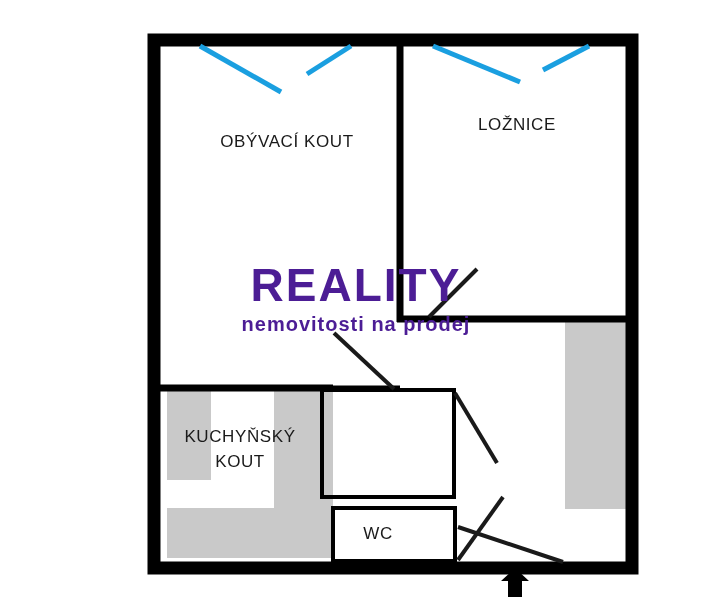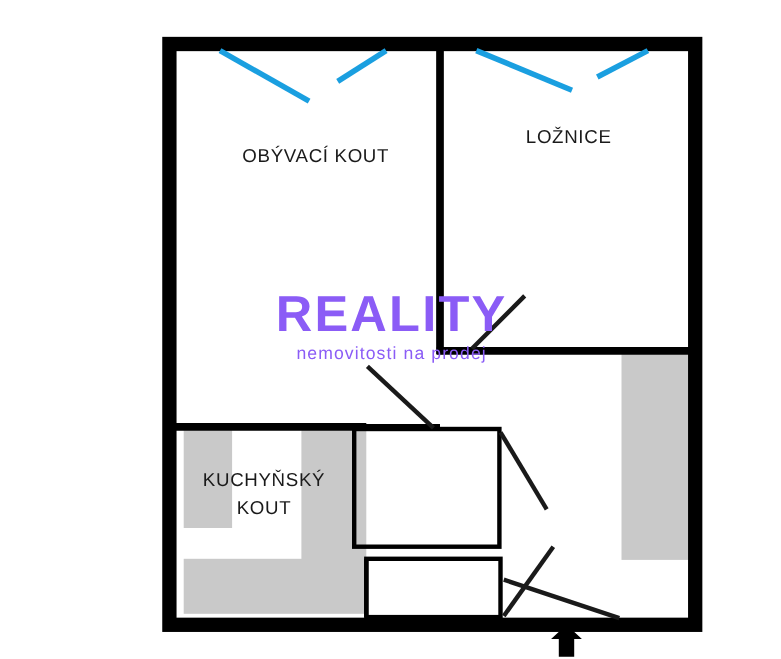--- a/index.html
+++ b/index.html
@@ -36,33 +36,33 @@
     white-space: pre-line;
     line-height: 1.45;
     user-select: none;
   }
   .watermark {
     position: absolute;
     left: 176px;
     top: 262px;
     width: 360px;
     height: 80px;
-    color: #8b5cf6;
+    color: #4c1d95;
     font-family: "Liberation Sans", sans-serif;
     font-size: 46px;
     font-weight: bold;
     letter-spacing: 2px;
     text-align: center;
     line-height: 1.0;
     user-select: none;
   }
   .watermark .sub {
     display: block;
-    font-size: 16px;
-    font-weight: normal;
+    font-size: 20px;
+    font-weight: bold;
     letter-spacing: 1px;
     margin-top: 6px;
   }
 </style>
 </head>
 <body>
 
 <div id="floorplan-root">
 
   <svg id="plan-svg" viewBox="0 0 710 599">
@@ -120,14 +120,15 @@
   </div>
 
   <div class="room-label" style="left:187px; top:130px; width:200px;">OBÝVACÍ KOUT</div>
 
   <div class="room-label" style="left:437px; top:113px; width:160px;">LOŽNICE</div>
 
   <div class="room-label" style="left:165px; top:425px; width:150px;">KUCHYŇSKÝ
 KOUT</div>
 
 
+  <div class="room-label" style="left:333px; top:522px; width:90px;">WC</div>
 
 </div>
 
 </body></html>

